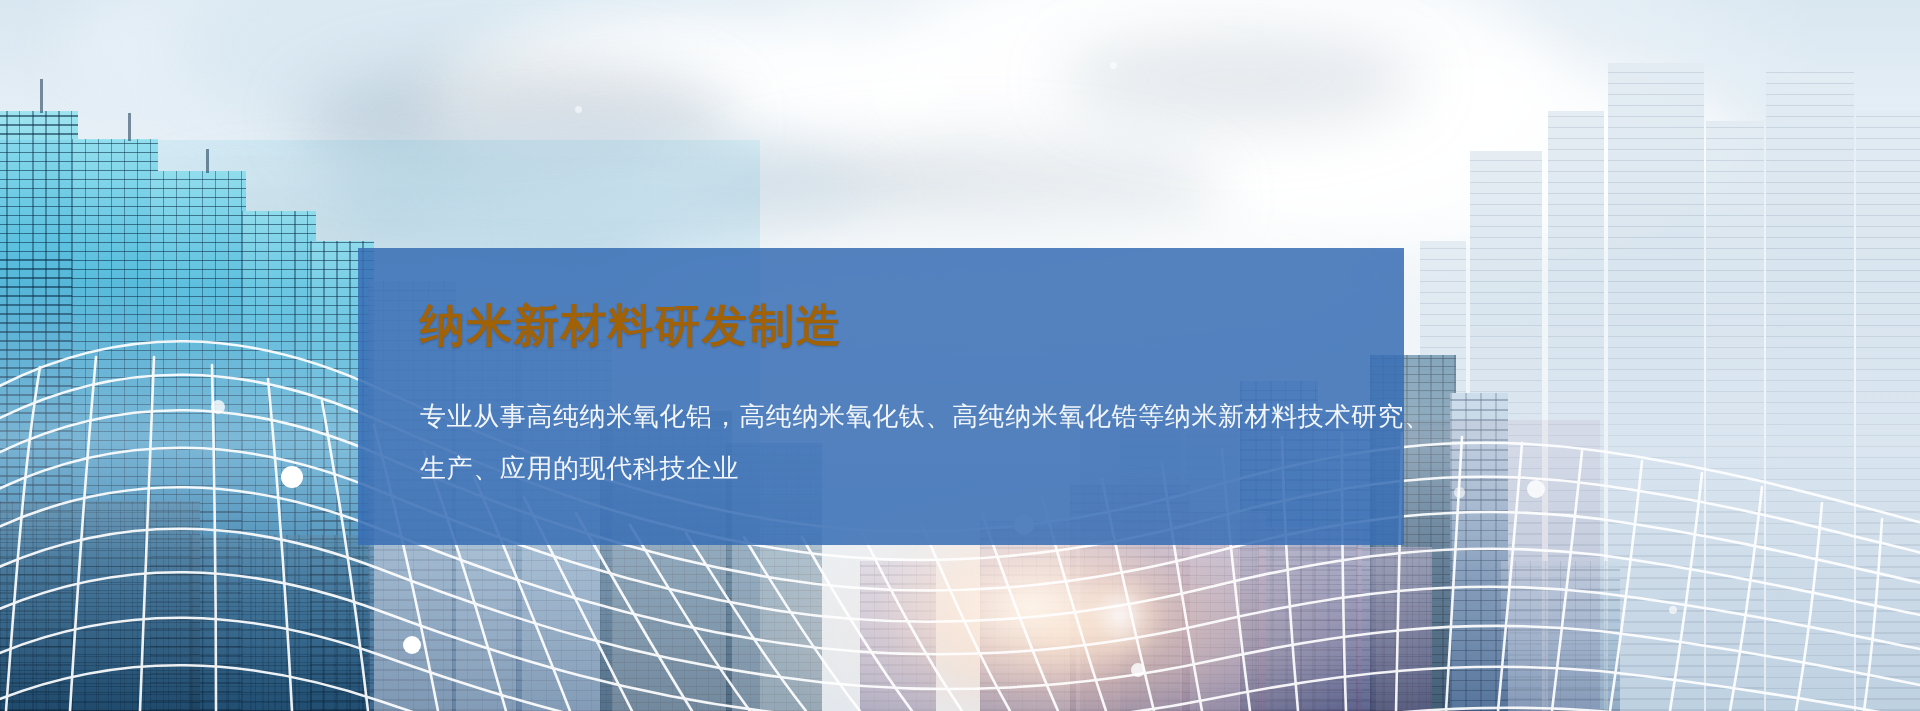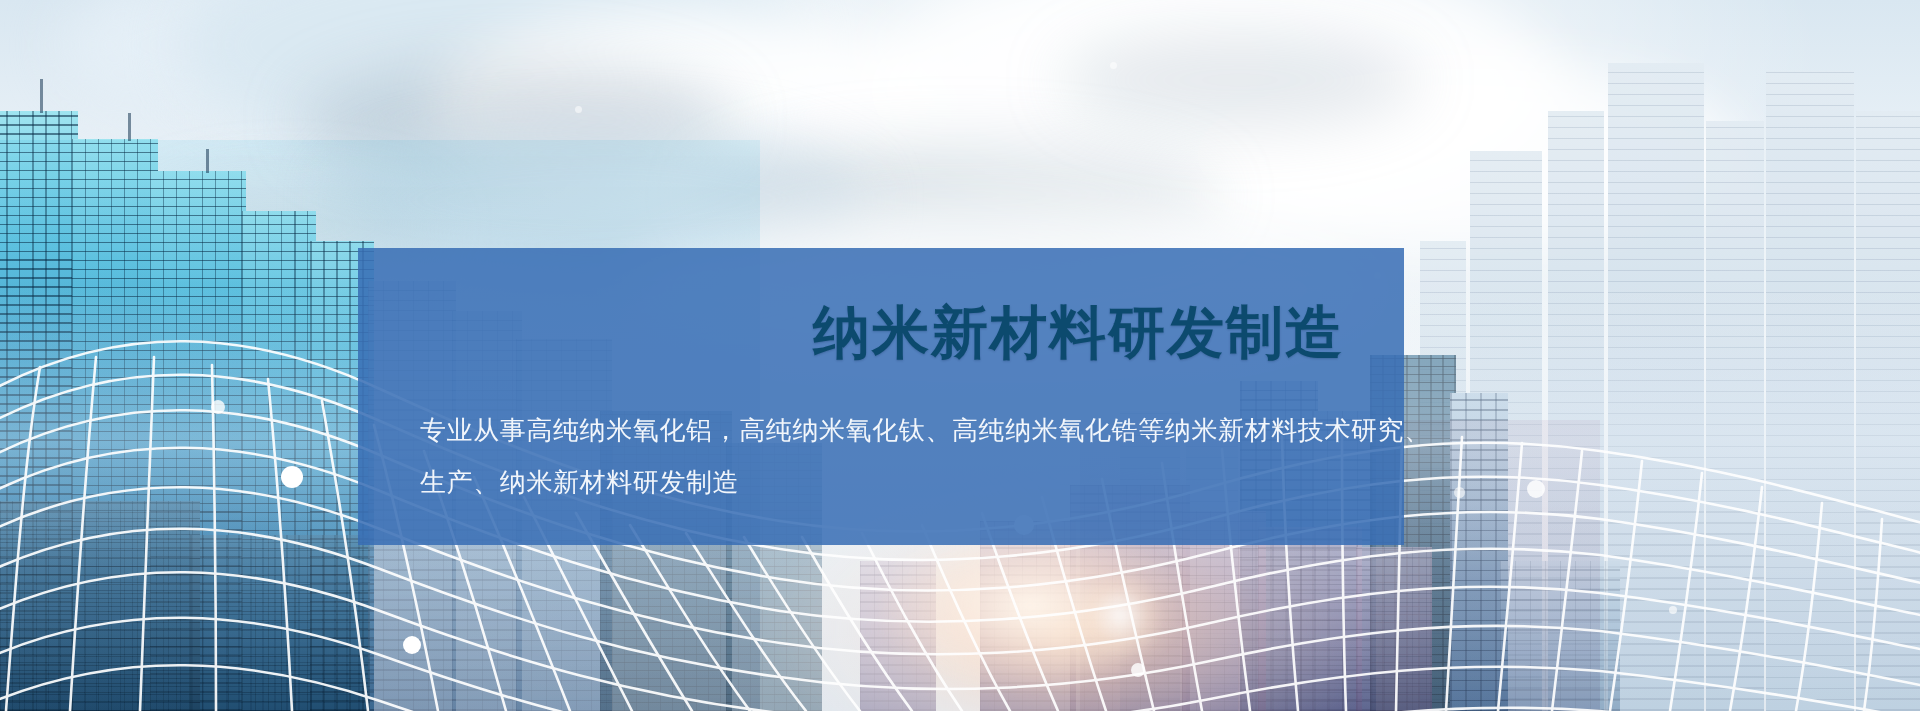--- a/index.html
+++ b/index.html
@@ -142,28 +142,27 @@
   #panel {
     position:absolute;
     left:358px; top:248px;
     width:1046px; height:297px;
     background:rgba(56,110,180,.86);
     box-shadow:inset 0 0 0 0 rgba(0,0,0,0);
   }
   #panel-inner { position:relative; padding:52px 60px 0 62px; }
 
   .title {
-    color:#0c4a6e;
-    font-size:57px;
+    color:#a16207;
+    font-size:45px;
     line-height:1.15;
     font-weight:bold;
     letter-spacing:2px;
     text-shadow:0 1px 2px rgba(10,40,80,.25);
     white-space:nowrap;
-    text-align:right;
   }
   .subtitle {
     margin-top:38px;
     color:#f2f6fb;
     font-size:26px;
     line-height:2.0;
     letter-spacing:.6px;
     max-width:930px;
     font-weight:normal;
   }
@@ -308,18 +307,18 @@
   <div class="bokeh s" style="left:1110px; top:62px;"></div>
   <div class="bokeh s" style="left:1374px; top:272px; background:rgba(255,255,255,.5);"></div>
   <div class="bokeh s" style="left:1139px; top:420px; background:rgba(255,255,255,.5);"></div>
   <div class="bokeh" style="left:1131px; top:663px; width:14px; height:14px;"></div>
 
   <div id="panel">
     <div id="panel-inner">
       <h1 class="title">纳米新材料研发制造</h1>
       <div class="subtitle">
         <div>专业从事高纯纳米氧化铝，高纯纳米氧化钛、高纯纳米氧化锆等纳米新材料技术研究、</div>
-        <div>生产、纳米新材料研发制造</div>
+        <div>生产、应用的现代科技企业</div>
       </div>
     </div>
   </div>
 
 </div>
 
 </body></html>

